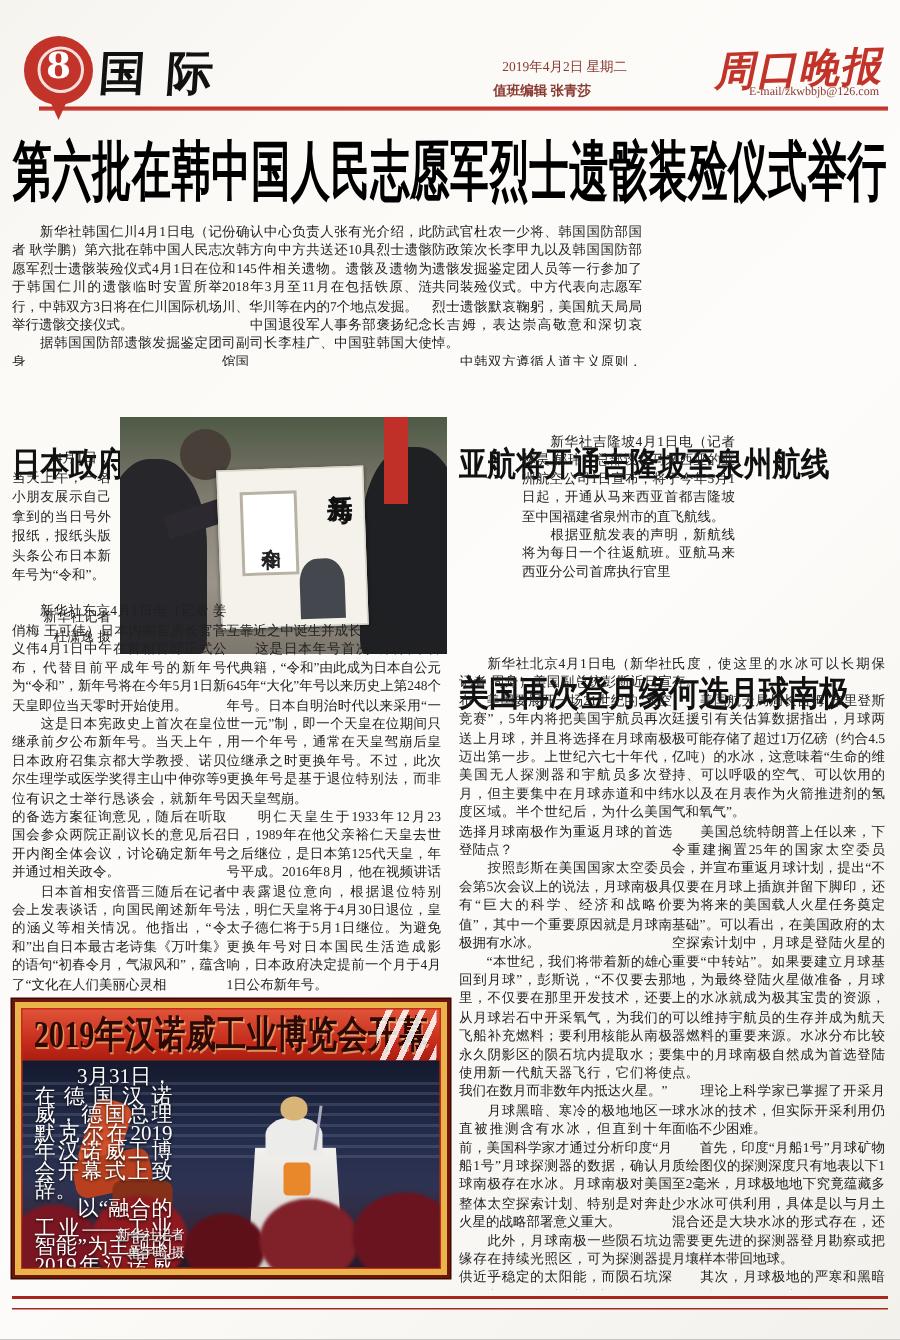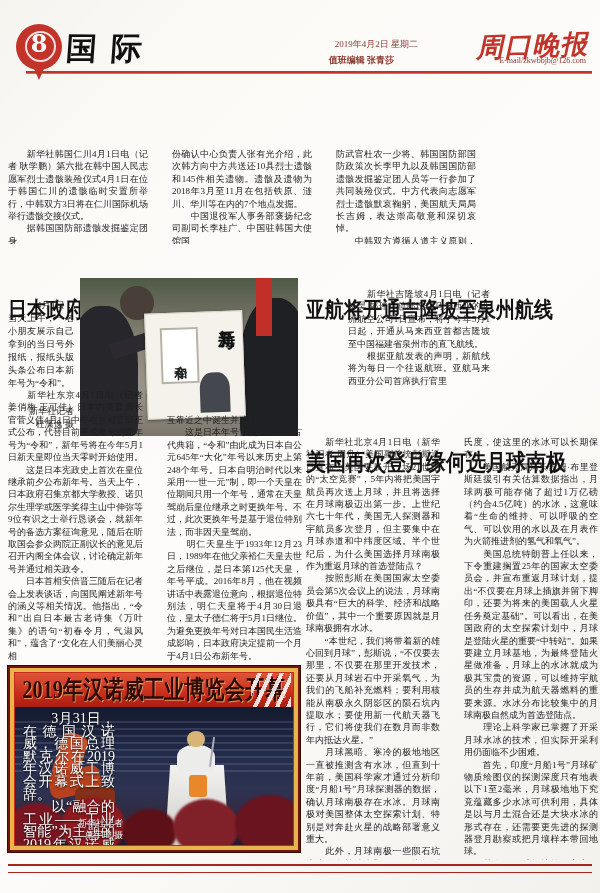--- a/index.html
+++ b/index.html
@@ -24,21 +24,21 @@
   .hdr-right{position:absolute;right:10px;top:30px;width:300px;text-align:right;}
   .hdr-date{position:absolute;right:172px;top:8px;font-size:9px;color:#8a3a30;font-weight:normal;white-space:nowrap;}
   .hdr-editor{position:absolute;right:196px;top:24px;font-size:9px;color:#8a3a30;font-weight:bold;white-space:nowrap;}
   .masthead{position:absolute;right:2px;top:-2px;font-size:27px;font-weight:900;font-style:italic;
     color:#c2332a;letter-spacing:1px;transform:rotate(-2deg);white-space:nowrap;}
   .hdr-email{position:absolute;right:4px;top:26px;font-size:8px;color:#8a3a30;white-space:nowrap;}
   
   .lead-h{position:absolute;left:0;top:86px;width:600px;height:56px;text-align:center;}
   .lead-h span{display:inline-block;font-size:26px;font-weight:900;letter-spacing:.5px;
     transform:scaleY(1.65);transform-origin:top;white-space:nowrap;color:#000;}
-  .cols{position:absolute;display:flex;gap:24px;}
+  .cols{position:absolute;display:flex;gap:0;}
   .coltext{font-size:9px;line-height:12.4px;text-align:justify;white-space:pre-wrap;
     overflow:hidden;color:#222;}
   .lead-cols{left:8px;top:148px;width:584px;height:96px;}
   .lead-cols .coltext{width:140px;}
   
   .subh{position:absolute;text-align:left;font-weight:900;color:#111;white-space:nowrap;margin-top:45px;}
   .subh span{display:inline-block;transform:scaleY(1.15);transform-origin:top;}
   .japan-h{left:8px;top:250px;width:292px;font-size:19px;}
   .air-h{left:306px;top:250px;width:288px;font-size:19px;}
   .moon-h{left:306px;top:402px;width:288px;font-size:20px;}
@@ -119,20 +119,21 @@
   </div>
   <div class="section-title">国际</div>
   <div class="hdr-right">
     <div class="hdr-date">2019年4月2日 星期二</div>
     <div class="hdr-editor">值班编辑 张青莎</div>
     <div class="masthead">周口晚报</div>
     <div class="hdr-email">E-mail/zkwbbjb@126.com</div>
   </div>
   <div class="hdr-rule"></div>
 
+  <div class="lead-h"><span>第六批在韩中国人民志愿军烈士遗骸装殓仪式举行</span></div>
   <div class="cols lead-cols">
     <div class="coltext">　　新华社韩国仁川4月1日电（记者 耿学鹏）第六批在韩中国人民志愿军烈士遗骸装殓仪式4月1日在位于韩国仁川的遗骸临时安置所举行，中韩双方3日将在仁川国际机场举行遗骸交接仪式。
 　　据韩国国防部遗骸发掘鉴定团身</div>
     <div class="coltext">份确认中心负责人张有光介绍，此次韩方向中方共送还10具烈士遗骸和145件相关遗物。遗骸及遗物为2018年3月至11月在包括铁原、涟川、华川等在内的7个地点发掘。
 　　中国退役军人事务部褒扬纪念司副司长李桂广、中国驻韩国大使馆国</div>
     <div class="coltext">防武官杜农一少将、韩国国防部国防政策次长李甲九以及韩国国防部遗骸发掘鉴定团人员等一行参加了共同装殓仪式。中方代表向志愿军烈士遗骸默哀鞠躬，美国航天局局长吉姆，表达崇高敬意和深切哀悼。
 　　中韩双方遵循人道主义原则，本</div>
   </div>
 
   <div class="subh japan-h"><span>日本政府公布新年号为“令和”</span></div>

